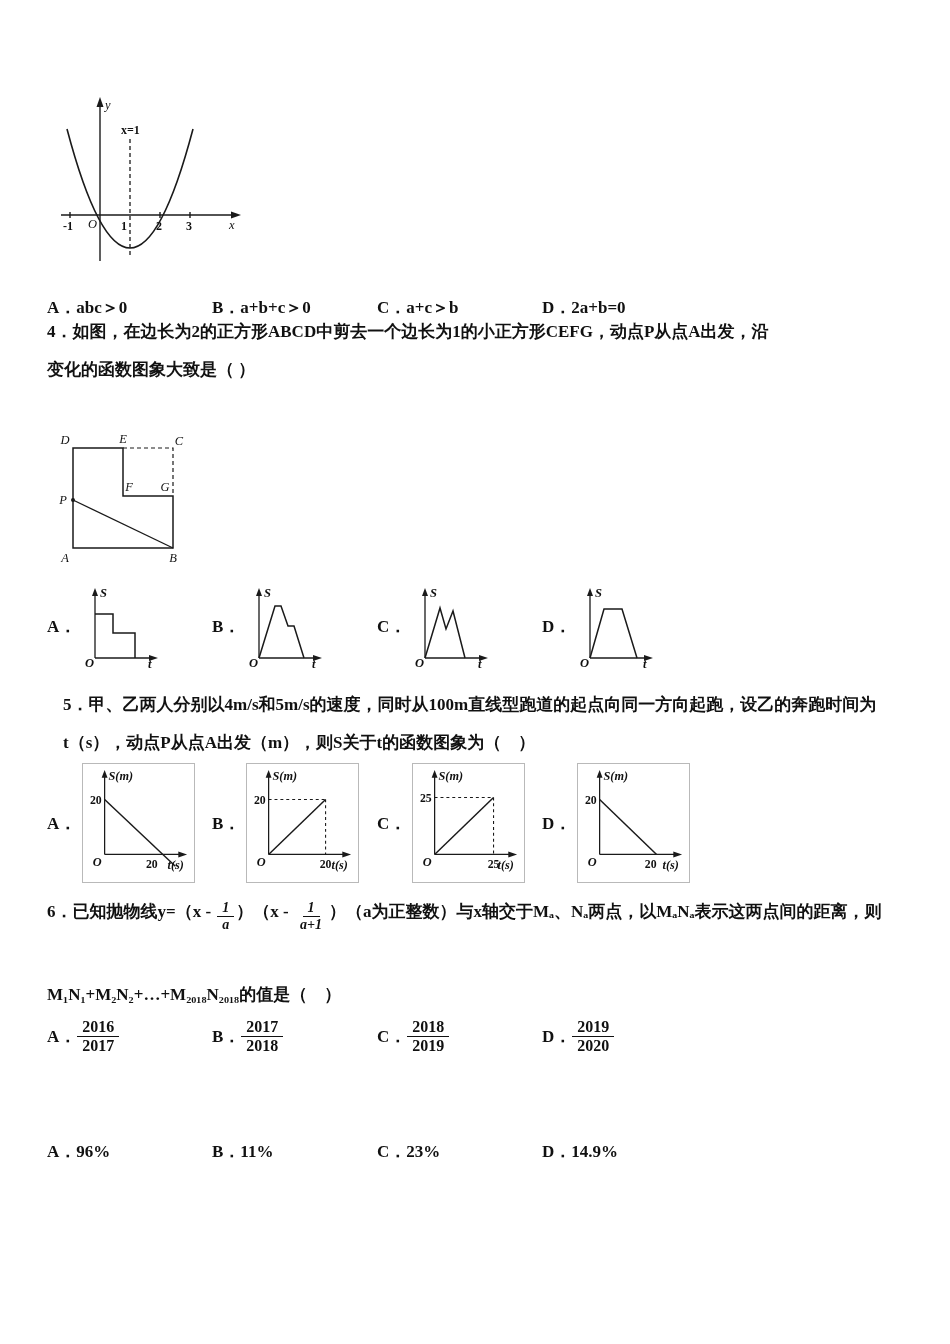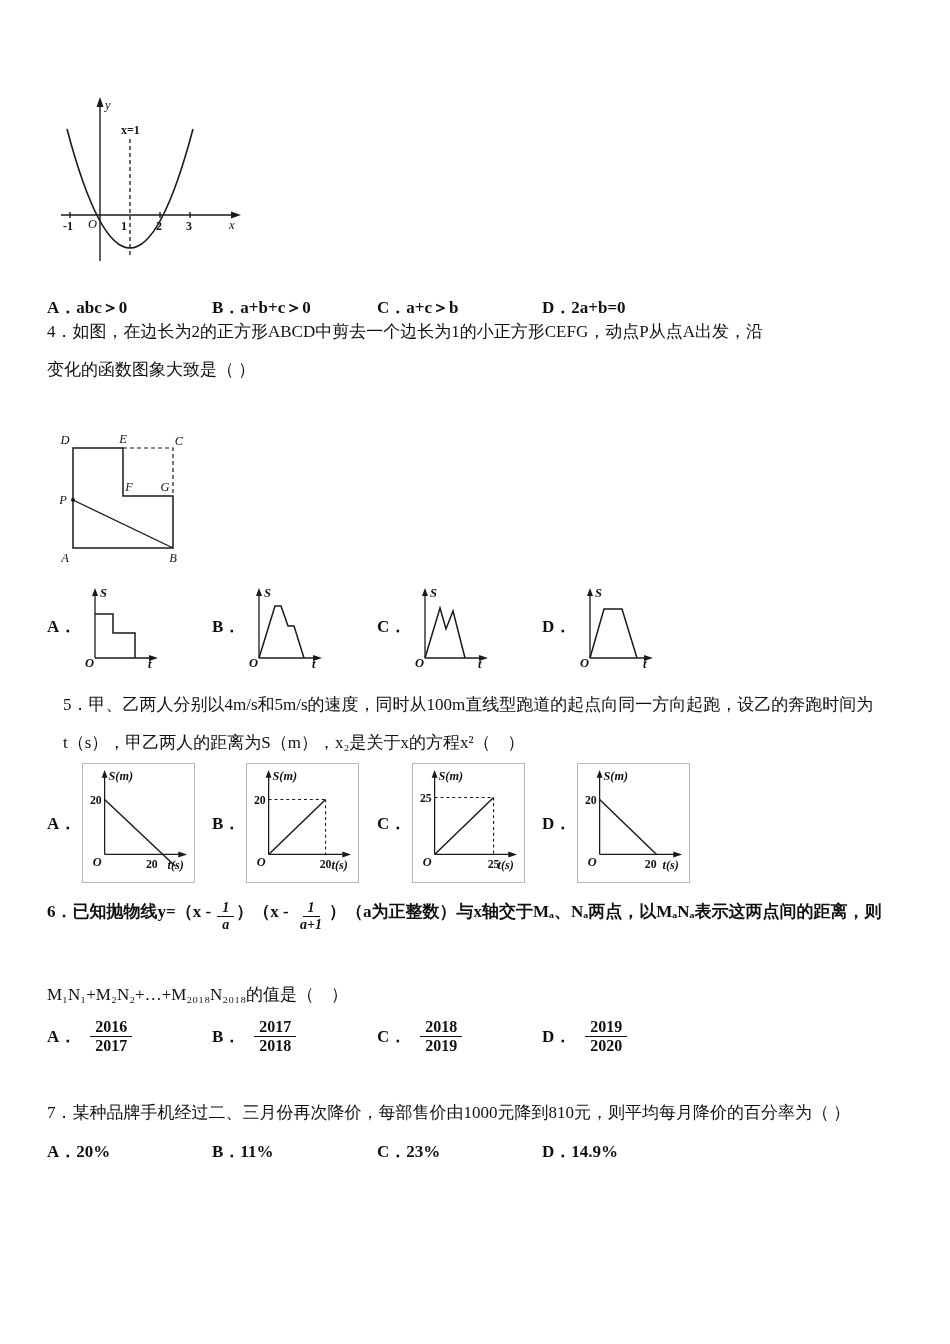--- a/index.html
+++ b/index.html
@@ -2,37 +2,37 @@
 <html><head>
 <meta charset="utf-8">
 <style>
   * { margin:0; padding:0; box-sizing:border-box; }
   html,body { background:#ffffff; }
   .page {
     position:relative; width:950px; height:1344px; background:#ffffff;
     color:#111; font-family:"Liberation Serif", serif; overflow:hidden;
   }
   .abs { position:absolute; }
-  .qtext { font-size:17px; font-weight:normal; line-height:38px; width:868px; }
+  .qtext { font-size:17px; font-weight:bold; line-height:38px; width:868px; }
   .opt-row { display:flex; font-size:17px; font-weight:bold; }
   .opt-row .cell { flex:0 0 165px; width:165px; display:flex; align-items:center; }
   .opt-label { font-size:17px; font-weight:bold; white-space:pre; }
   svg { display:block; }
   svg text { font-family:"Liberation Serif", serif; fill:#111; }
   .axis-num { font-size:12px; font-weight:bold; }
   .fig-label { font-size:12.5px; font-style:italic; }
   .q5box { border:1px solid #b9b9b9; background:#fff; margin-left:6px; }
   .q4g { margin-left:6px; }
   .q6line { display:flex; align-items:flex-start; font-size:17px; font-weight:bold; white-space:pre; height:58px; }
   .q6line span { white-space:pre; }
   .frac { display:inline-flex; flex-direction:column; align-items:center; line-height:1.15; font-weight:bold; vertical-align:middle; }
   .frac .num { border-bottom:1.4px solid #111; padding:0 5px; }
   .frac .den { padding:0 5px; }
   .frac-sm { font-size:14px; font-style:italic; margin:0 2px; }
-  .frac-opt { font-size:16px; margin-left:14px; }
+  .frac-opt { font-size:16px; margin-left:1px; }
 </style>
 </head>
 <body>
 
 <div class="page">
 
   <svg class="abs" style="left:55px; top:93px;" width="195" height="172" viewBox="0 0 195 172">
     <g stroke="#1a1a1a" stroke-width="1.4">
       <line x1="6" y1="122" x2="180" y2="122"></line>
       <line x1="45" y1="168" x2="45" y2="10"></line>
@@ -151,21 +151,21 @@
         <polyline points="13,74 27,25 45,25 60,74" fill="none" stroke="#1a1a1a" stroke-width="1.5"></polyline>
         <text class="fig-label" x="18" y="13">S</text>
         <text class="fig-label" x="3" y="83">O</text>
         <text class="fig-label" x="66" y="84">t</text>
       </svg>
     </div>
   </div>
 
   <div class="abs qtext" style="left:47px; top:686px;margin-left:16px;">
     <div>5．甲、乙两人分别以4m/s和5m/s的速度，同时从100m直线型跑道的起点向同一方向起跑，设乙的奔跑时间为</div>
-    <div>t（s），甲乙两人的距离为S（m），x₂是关于x的方程x²（　）</div>
+    <div>t（s），动点P从点A出发（m），则S关于t的函数图象为（　）</div>
   </div>
 
   <div class="abs opt-row" style="left:47px; top:763px;">
 
     <div class="cell">
       <span class="opt-label">A．</span>
       <svg class="q5box" width="113" height="120" viewBox="0 0 113 120">
         <g stroke="#1a1a1a" stroke-width="1.3">
           <line x1="22" y1="92" x2="22" y2="12"></line>
             <line x1="22" y1="92" x2="100" y2="92"></line>
@@ -286,26 +286,23 @@
     </div>
     <div class="cell">
       <span class="opt-label">D．</span>
       <span class="frac frac-opt">
         <span class="num">2019</span>
         <span class="den">2020</span>
       </span>
     </div>
   </div>
 
-  <div class="abs qtext" style="left:47px; top:1094px;">
-    <div>7．某种品牌手机经过二、三月份再次降价，每部售价由1000元降到810元，则平均每月降价的百分率为（ ）</div>
-  </div>
   <div class="abs opt-row" style="left:47px; top:1140px;">
     <div class="cell">
-        <span>A．20%</span>
+        <span>A．96%</span>
       </div>
     <div class="cell">
         <span>B．11%</span>
       </div>
     <div class="cell">
         <span>C．23%</span>
       </div>
     <div class="cell">
         <span>D．14.9%</span>
       </div>

